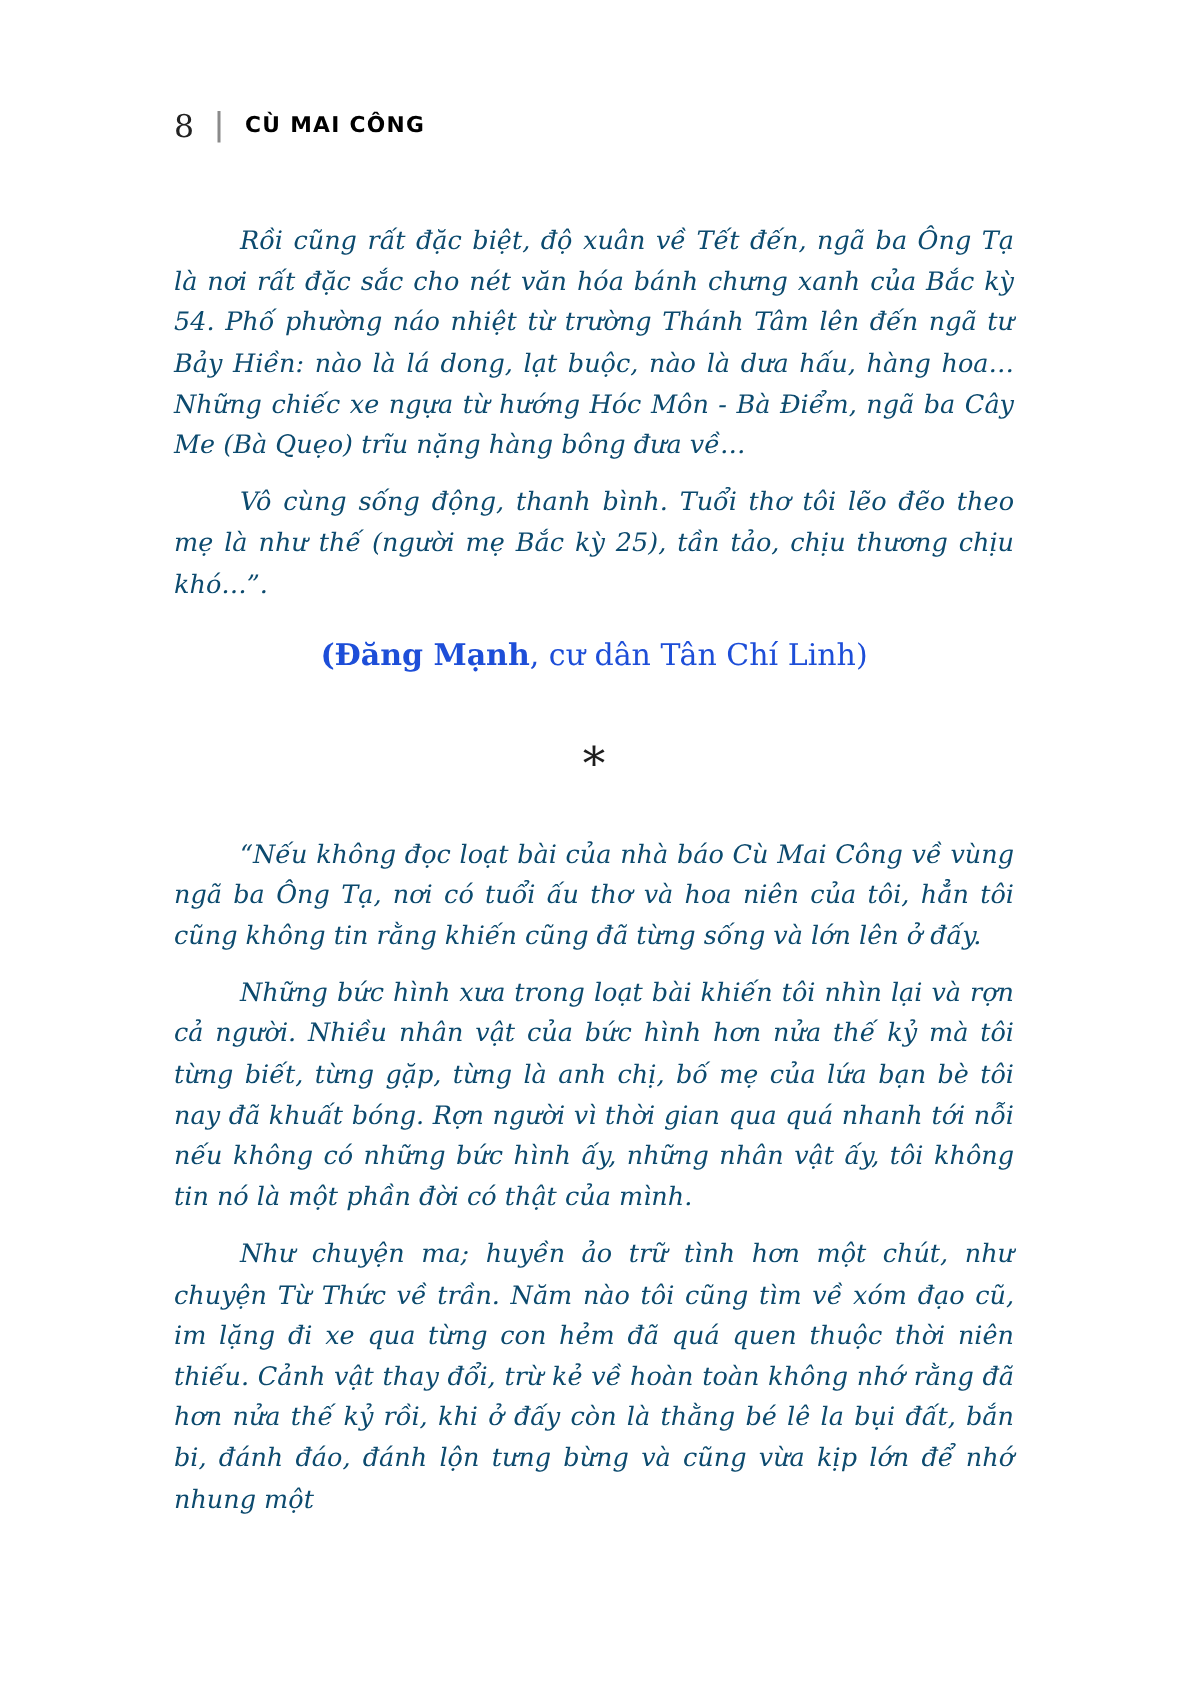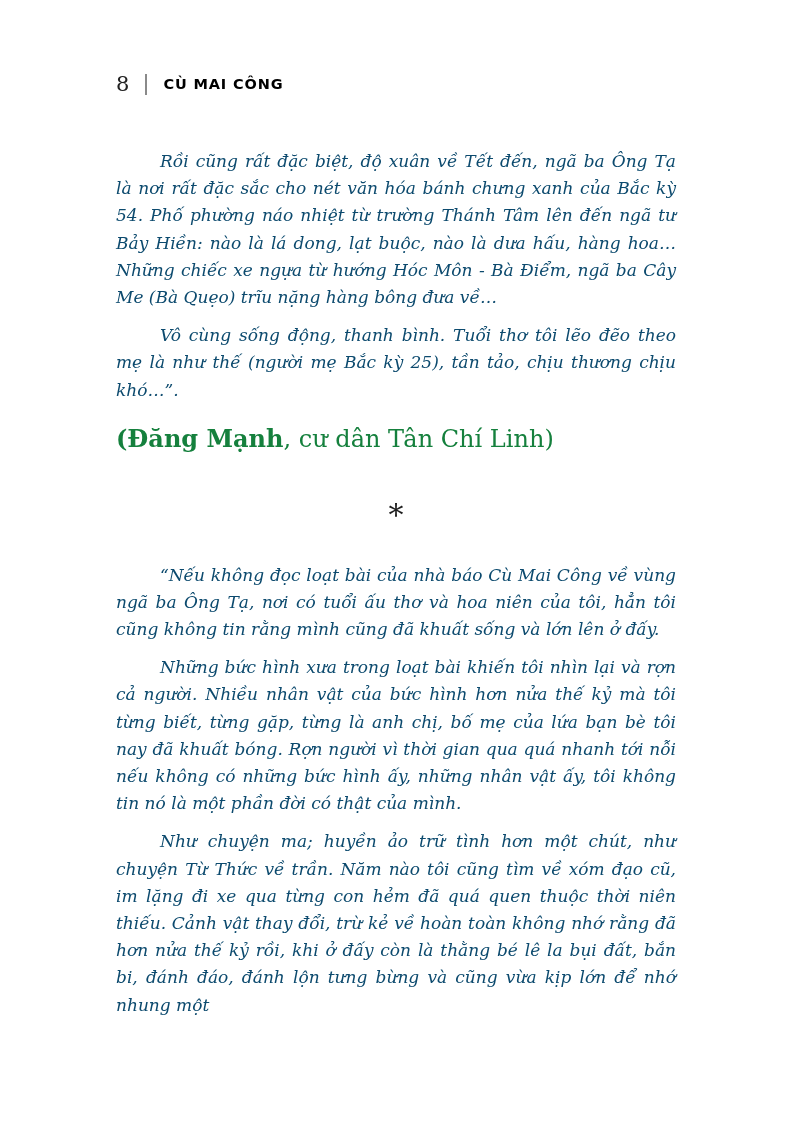--- a/index.html
+++ b/index.html
@@ -44,24 +44,24 @@
     font-style: italic;
     font-size: 17px;
     line-height: 1.6;
     text-align: justify;
     text-indent: 44px;
     margin-bottom: 11px;
     color: #0c4a6e;
   }
   .attribution {
     font-style: normal;
-    font-size: 24px;
-    text-align: left;
+    font-size: 20px;
+    text-align: center;
     margin-top: 20px;
-    color: #15803d;
+    color: #1d4ed8;
   }
   .attribution .bold { font-weight: bold; }
   .separator {
     font-style: normal;
     text-align: center;
     font-size: 30px;
     margin: 44px 0 30px 0;
     color: #1e1e1e;
   }
 </style>
@@ -79,21 +79,21 @@
   <div class="body-text">
 
     <p class="para">Rồi cũng rất đặc biệt, độ xuân về Tết đến, ngã ba Ông Tạ là nơi rất đặc sắc cho nét văn hóa bánh chưng xanh của Bắc kỳ 54. Phố phường náo nhiệt từ trường Thánh Tâm lên đến ngã tư Bảy Hiền: nào là lá dong, lạt buộc, nào là dưa hấu, hàng hoa… Những chiếc xe ngựa từ hướng Hóc Môn - Bà Điểm, ngã ba Cây Me (Bà Quẹo) trĩu nặng hàng bông đưa về…</p>
 
     <p class="para">Vô cùng sống động, thanh bình. Tuổi thơ tôi lẽo đẽo theo mẹ là như thế (người mẹ Bắc kỳ 25), tần tảo, chịu thương chịu khó…”.</p>
 
     <p class="attribution"><span class="bold">(Đăng Mạnh</span><span>, cư dân Tân Chí Linh)</span></p>
 
     <div class="separator">*</div>
 
-    <p class="para">“Nếu không đọc loạt bài của nhà báo Cù Mai Công về vùng ngã ba Ông Tạ, nơi có tuổi ấu thơ và hoa niên của tôi, hẳn tôi cũng không tin rằng mình cũng đã khuất sống và lớn lên ở đấy.</p>
+    <p class="para">“Nếu không đọc loạt bài của nhà báo Cù Mai Công về vùng ngã ba Ông Tạ, nơi có tuổi ấu thơ và hoa niên của tôi, hẳn tôi cũng không tin rằng khiến cũng đã từng sống và lớn lên ở đấy.</p>
 
     <p class="para">Những bức hình xưa trong loạt bài khiến tôi nhìn lại và rợn cả người. Nhiều nhân vật của bức hình hơn nửa thế kỷ mà tôi từng biết, từng gặp, từng là anh chị, bố mẹ của lứa bạn bè tôi nay đã khuất bóng. Rợn người vì thời gian qua quá nhanh tới nỗi nếu không có những bức hình ấy, những nhân vật ấy, tôi không tin nó là một phần đời có thật của mình.</p>
 
     <p class="para">Như chuyện ma; huyền ảo trữ tình hơn một chút, như chuyện Từ Thức về trần. Năm nào tôi cũng tìm về xóm đạo cũ, im lặng đi xe qua từng con hẻm đã quá quen thuộc thời niên thiếu. Cảnh vật thay đổi, trừ kẻ về hoàn toàn không nhớ rằng đã hơn nửa thế kỷ rồi, khi ở đấy còn là thằng bé lê la bụi đất, bắn bi, đánh đáo, đánh lộn tưng bừng và cũng vừa kịp lớn để nhớ nhung một</p>
 
   </div>
 
 </div>
 
 </body></html>

